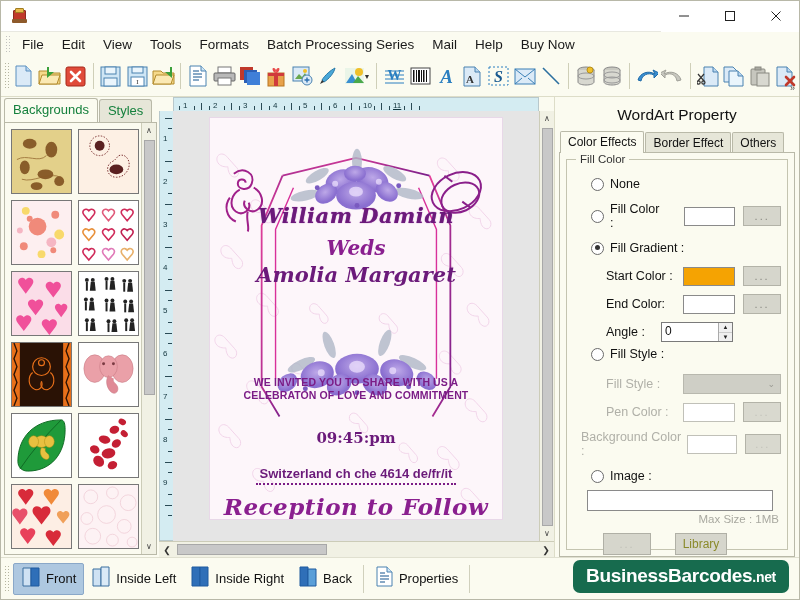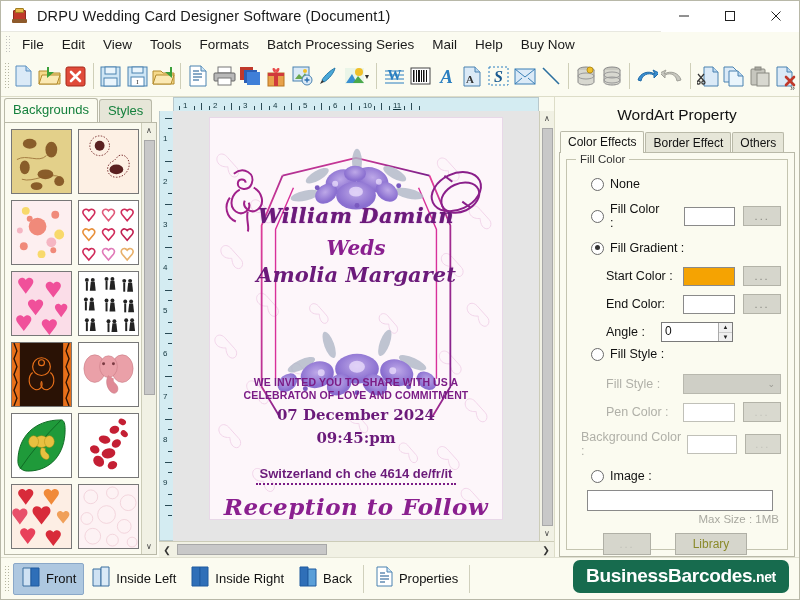--- a/index.html
+++ b/index.html
@@ -214,21 +214,21 @@
     display:flex; align-items:center; justify-content:flex-end; padding-right:5px;
     font-size:9px; color:#9a9a92;
   }
   .textbox { width:186px; height:21px; border:1px solid #8a8a8a; background:#fff; }
   .maxsize { font-size:11.5px; color:#a9a9a0; text-align:right; padding-right:2px; }
   .btn {
     border:1px solid #b0b0a6; background:#d6d6cc; font-size:12px; color:#8a8a30;
     display:flex; align-items:center; justify-content:center;
   }
   .btn.dots-btn { width:48px; height:22px; color:#c0c0b8; letter-spacing:2px; font-size:11px; }
-  .btn.lib { width:72px; height:22px; color:#8a8a2a;text-align:right; }
+  .btn.lib { width:52px; height:22px; color:#8a8a2a;text-align:right; }
 
   
   .statusbar {
     height: 42px; flex:0 0 42px; background:#fbfbf0;
     display:flex; align-items:center; padding-left:3px; position:relative;
     border-top:1px solid #e0e0d0;
   }
   .sb-grip { width:5px; height:28px; background-image: radial-gradient(#b5b5a0 0.8px, transparent 0.9px);
           background-size: 3px 3px; margin-right:4px; }
   .sb-item { display:flex; align-items:center; padding:4px 7px; height:32px; }
@@ -247,21 +247,20 @@
 <body>
 
 <div class="app">
 
   <div class="titlebar">
     <div class="title-icon">
       <div class="b1"></div>
         <div class="b2"></div>
         <div class="b3"></div>
     </div>
-    <div class="title-text">DRPU Wedding Card Designer Software (Document1)</div>
     <div class="win-controls">
       <div class="win-btn">
         <svg width="12" height="12" viewBox="0 0 12 12">
             <line x1="1" y1="6" x2="11" y2="6" stroke="#222" stroke-width="1"></line>
           </svg>
       </div>
       <div class="win-btn">
         <svg width="12" height="12" viewBox="0 0 12 12">
             <rect x="1.5" y="1.5" width="9" height="9" fill="none" stroke="#222" stroke-width="1"></rect>
           </svg>
@@ -981,21 +980,20 @@
                 </g>
               </svg>
             </div>
 
             <div class="card-text t-name" style="top:85px;">William Damian</div>
             <div class="card-text t-weds" style="top:118px;">Weds</div>
             <div class="card-text t-name2" style="top:144px;">Amolia Margaret</div>
 
             <div class="card-text t-invite" style="top:258px;">WE INVITED YOU TO SHARE WITH US A</div>
             <div class="card-text t-invite" style="top:271px;">CELEBRATON OF LOVE AND COMMITMENT</div>
-            <div class="card-text t-date" style="top:288px;">07 December 2024</div>
             <div class="card-text t-time" style="top:311px;">09:45:pm</div>
 
             <div class="card-text" style="top:348px;">
               <div class="t-addr">Switzerland ch che 4614 de/fr/it</div>
               <div class="t-addr-underline"></div>
             </div>
 
             <div class="card-text t-recep" style="top:375px;">Reception to Follow</div>
           </div>
 

